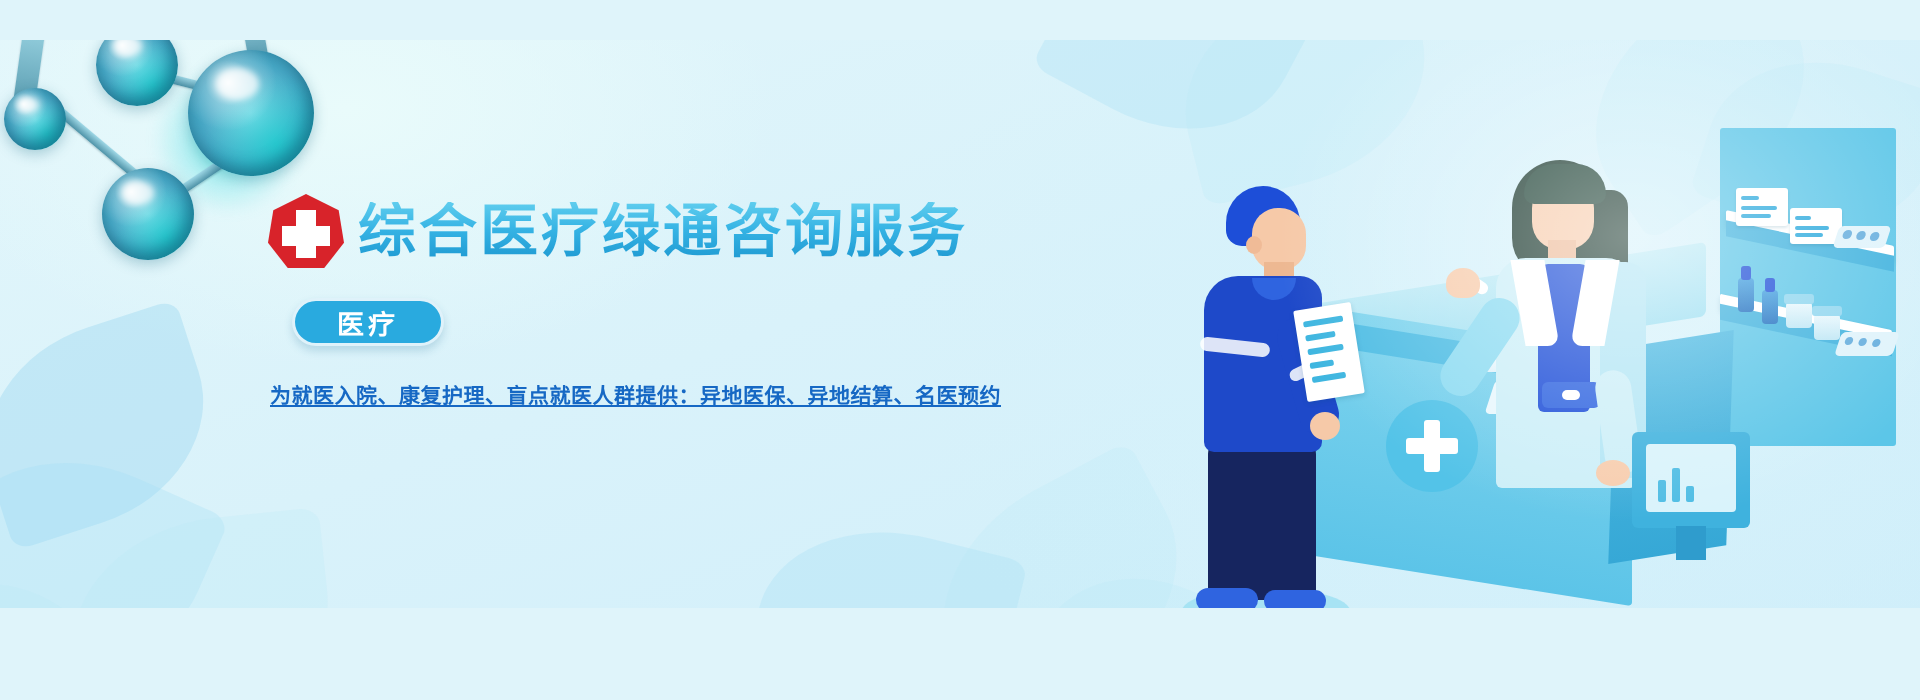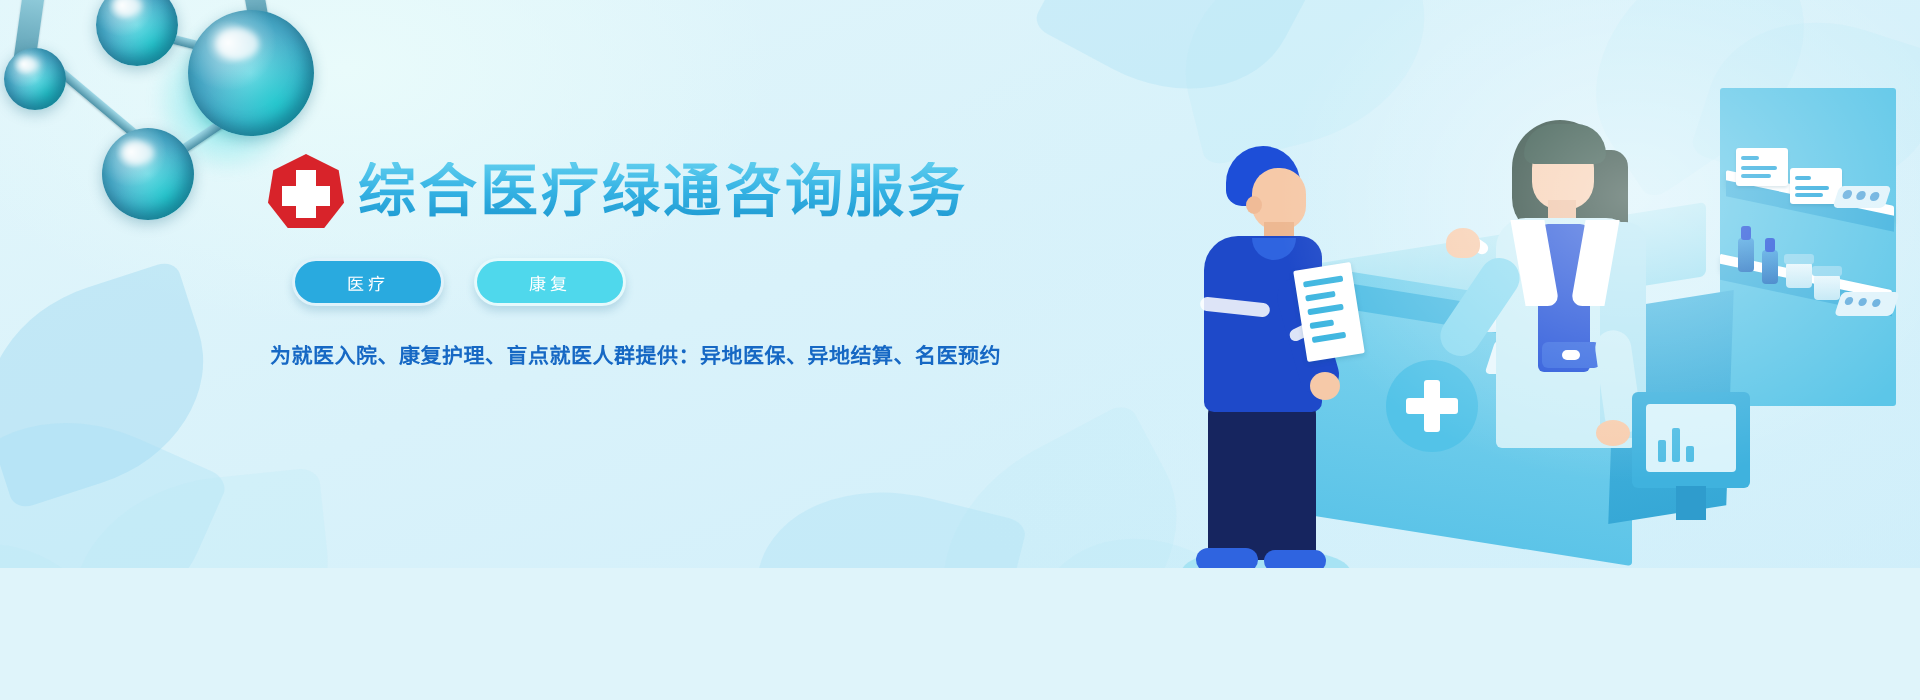--- a/index.html
+++ b/index.html
@@ -7,20 +7,21 @@
     width:1920px;height:700px;overflow:hidden;
     font-family:"Liberation Sans","DejaVu Sans",sans-serif;
     background:#dff4fa;
   }
   #banner{
     position:relative;width:1920px;height:568px;overflow:hidden;
     background:
       radial-gradient(ellipse 700px 420px at 18% 12%, #e9fbfb 0%, rgba(233,251,251,0) 62%),
       radial-gradient(ellipse 900px 600px at 78% 55%, #d6f2fb 0%, rgba(214,242,251,0) 70%),
       linear-gradient(160deg,#e2f6fb 0%, #d9f2fa 45%, #cfeefa 100%);
+    margin-top: 40px;
   }
 
   
   .flower{position:absolute;pointer-events:none;}
   .petal{
     position:absolute;
     background:rgba(150,214,240,.38);
     border-radius:60% 8% 60% 8%;
   }
   .petal.soft{background:rgba(163,222,244,.30);}
@@ -78,32 +79,32 @@
     font-size:58px;line-height:1;font-weight:700;letter-spacing:3px;
     color:rgba(120,145,160,.45);
     transform:translate(4px,5px);white-space:nowrap;
   }
   .headline-wrap{position:relative;}
 
   .pills{display:flex;gap:30px;margin-top:26px;margin-left:24px;}
   .pill{
     min-width:152px;height:48px;border-radius:24px;
     display:flex;align-items:center;justify-content:center;
-    color:#ffffff;font-size:17px;font-weight:400;letter-spacing:4px;
+    color:#ffffff;font-size:27px;font-weight:700;letter-spacing:4px;
     box-shadow:0 5px 8px rgba(40,120,160,.22);
     border:3px solid rgba(255,255,255,.85);
     padding:0 22px;box-sizing:border-box;
   }
 
   .desc{
     margin-top:34px;margin-left:2px;
     font-size:21px;line-height:1.52;font-weight:700;color:#1668c4;
     letter-spacing:.5px;max-width:740px;
   }
-  .desc div{white-space:nowrap;}
+  .desc div{white-space:nowrap;text-decoration:underline;}
 
   
   .scene{position:absolute;right:0;top:0;width:760px;height:700px;} 
 
   
   .counter-top{
     position:absolute;left:116px;top:236px;width:430px;height:74px;
     background:linear-gradient(180deg,#bdeaf6,#9fe0f2);
     transform:skewY(-9deg);border-radius:6px;
   }
@@ -255,23 +256,20 @@
       <div class="headline-wrap">
         <div class="headline-shadow">综合医疗绿通咨询服务</div>
         <div class="headline">综合医疗绿通咨询服务</div>
       </div>
     </div>
 
     <div class="pills">
       <div class="pill" style="background:#29aadf;">
         <span>医疗</span>
       </div>
-      <div class="pill" style="background:#4fd8ec;">
-        <span>康复</span>
-      </div>
     </div>
 
     <div class="desc">
       <div>为就医入院、康复护理、盲点就医人群提供：异地医保、异地结算、名医预约</div>
     </div>
   </div>
 
   <div class="scene">
 
     <div class="shelf-back"></div>

